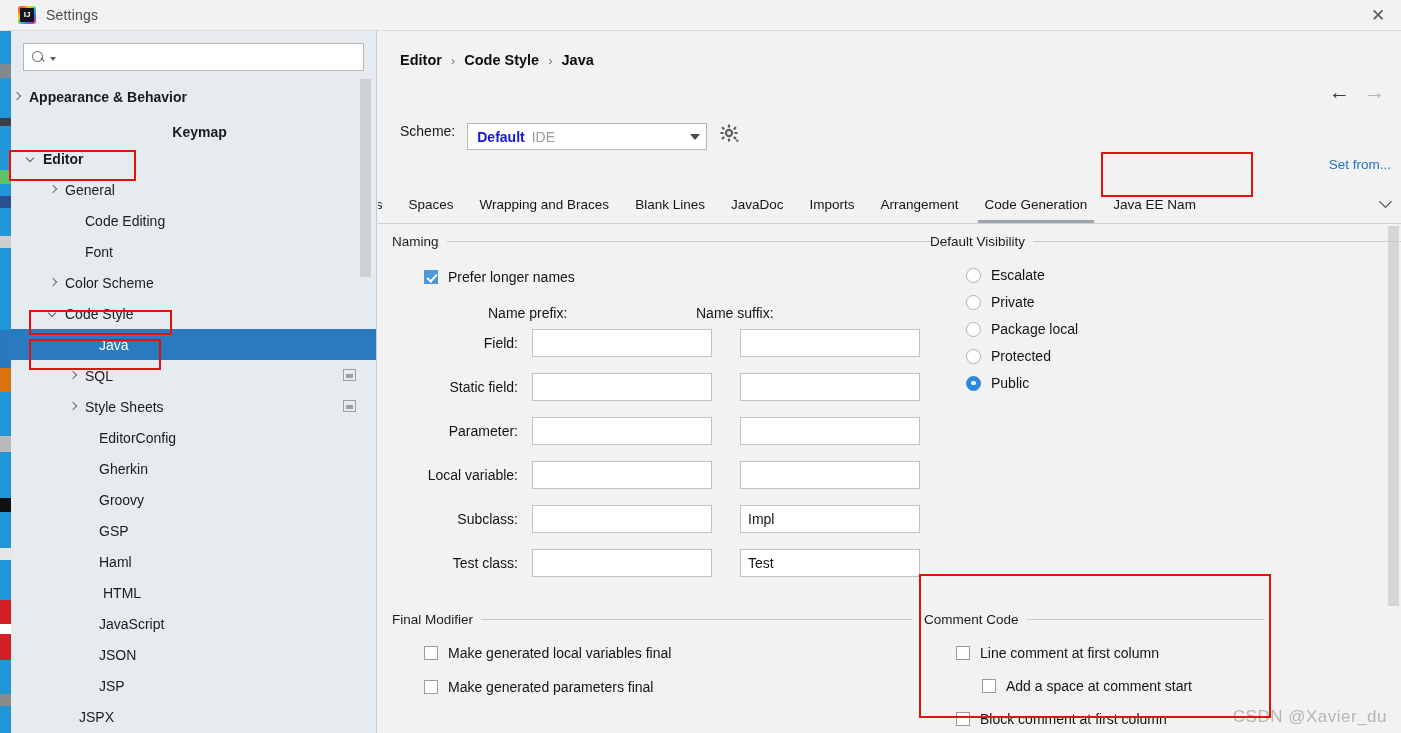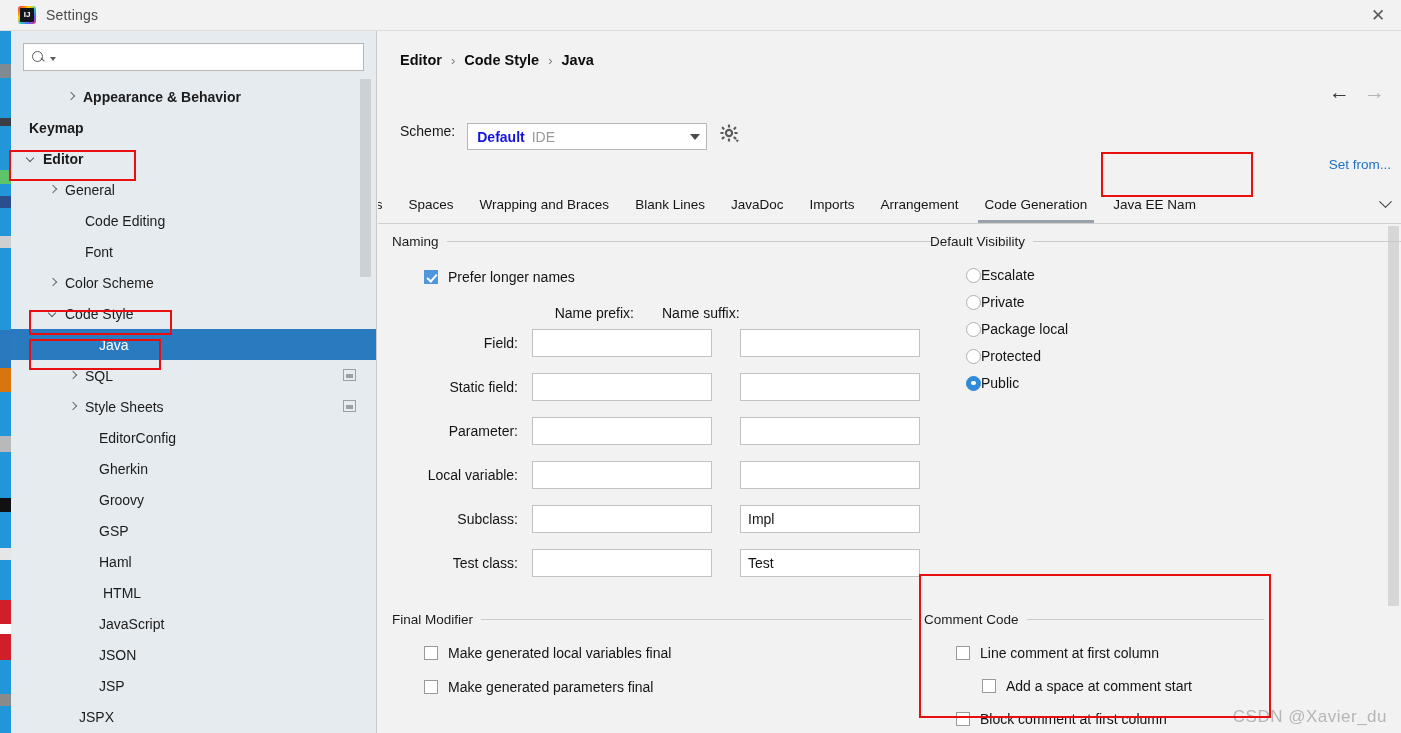--- a/index.html
+++ b/index.html
@@ -274,21 +274,21 @@
   .radio {
     width: 15px; height: 15px; border: 1.6px solid #b0b0b0; border-radius: 50%;
     background: #ffffff; position: relative; flex: 0 0 auto; cursor: pointer;
   }
   .radio.sel { border-color: #2f8ada; background: #2f8ada; }
   .radio.sel::after {
     content: ""; position: absolute; left: 4.2px; top: 4.2px;
     width: 4.6px; height: 4.6px; border-radius: 50%; background: #ffffff;
   }
   .radio-row {
-    display: flex; align-items: center; 
+    display: flex; align-items: center; gap: 10px;
     font-size: 14px; color: #141414; margin-bottom: 11px; cursor: pointer;
   }
 
   .field-row {
     display: flex; align-items: center; height: 28px; margin-bottom: 16px;
   }
   .field-label {
     width: 140px; text-align: right; padding-right: 14px;
     font-size: 14px; color: #141414;
   }
@@ -297,21 +297,21 @@
     font-size: 14px; color: #141414; padding: 0 7px; outline: none;
     font-family: "Liberation Sans", sans-serif;
   }
   .txtfield + .txtfield { margin-left: 28px; }
   .col-head-row {
     display: flex; align-items: center; margin-bottom: 8px;
   }
   .col-head {
     font-size: 14px; color: #141414;
   }
-  .col-head.prefix { width: 180px; margin-left: 62px; text-align: right; }
+  .col-head.prefix { width: 180px; margin-left: 96px; }
   .col-head.suffix { width: 180px; margin-left: 28px; }
 
   .watermark {
     position: absolute; right: 14px; bottom: 6px;
     font-size: 17px; color: #b6b6b6; letter-spacing: .5px;
     font-family: "Liberation Sans", sans-serif;
   }
 </style>
 </head>
 <body>
@@ -329,25 +329,25 @@
 
   <div class="sidebar">
     <div class="search-wrap">
       <div class="search-box">
         <span class="search-icon"></span>
         <span class="search-caret"></span>
         <input class="search-input" type="text" value="" style="">
       </div>
     </div>
     <div class="tree" id="tree">
-        <div class="tree-item bold" style="padding-left: 14px; margin-left: 40px;">
+        <div class="tree-item bold" style="">
           <span class="arrow right"></span>
           <span class="label">Appearance &amp; Behavior</span>
         </div>
-        <div class="tree-item bold" style="">
+        <div class="tree-item bold" style="padding-left: 34px; flex-direction: column;">
           <span class="arrow"></span>
           <span class="label">Keymap</span>
         </div>
         <div class="tree-item bold" style="padding-left: 14px;">
           <span class="arrow down"></span>
           <span class="label">Editor</span>
         </div>
         <div class="tree-item" style="padding-left: 36px;">
           <span class="arrow right"></span>
           <span class="label">General</span>

